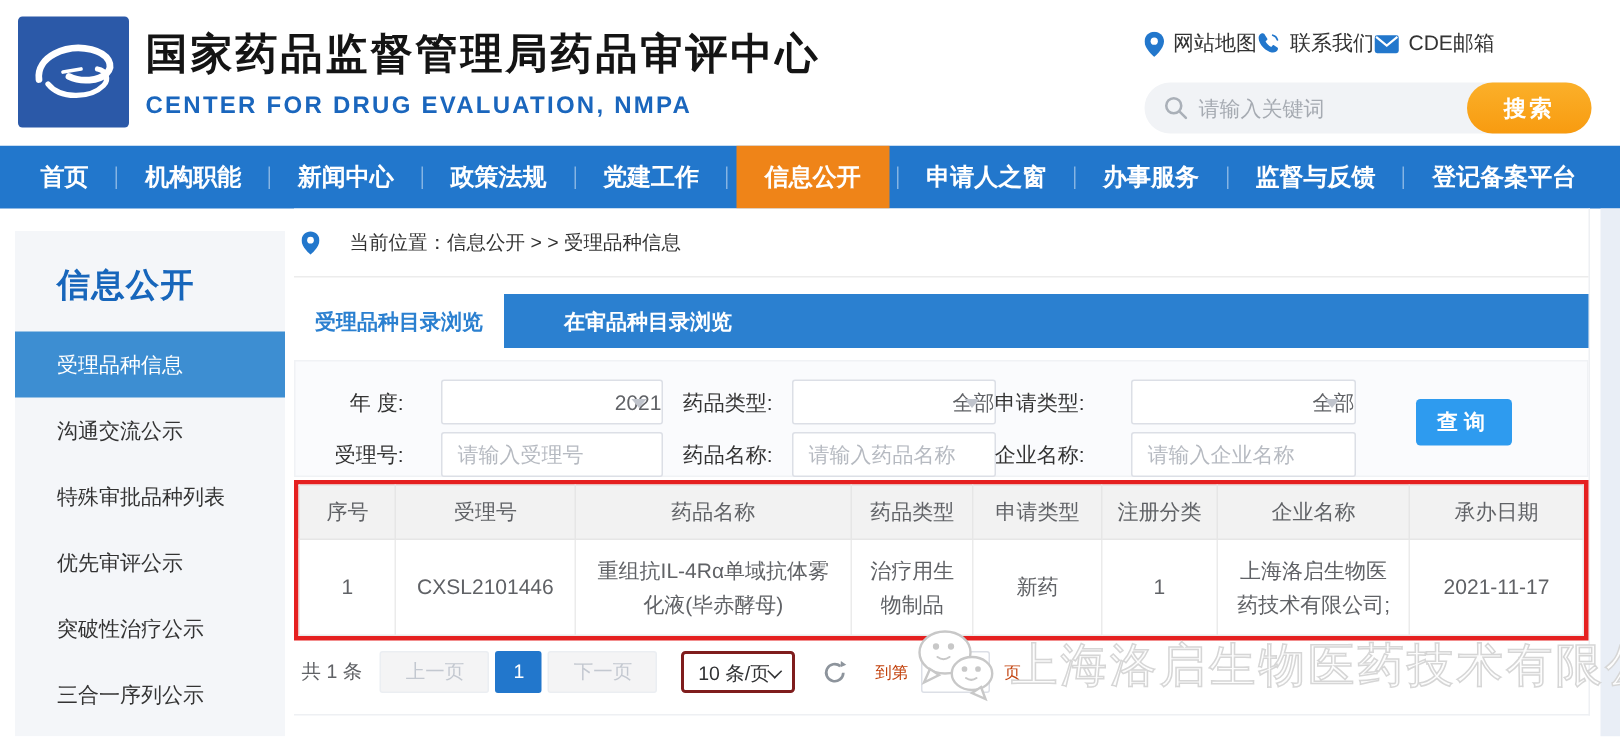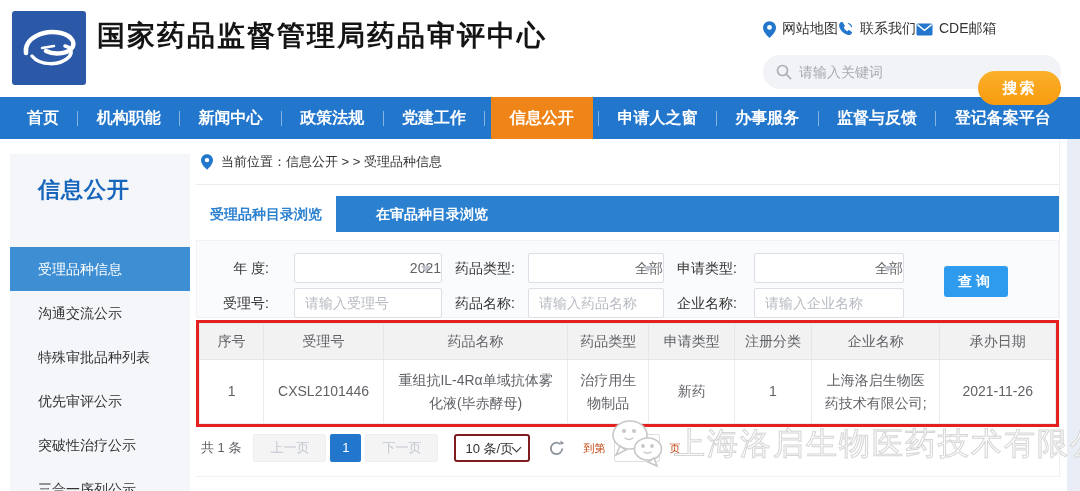--- a/index.html
+++ b/index.html
@@ -12,54 +12,54 @@
   .logo { position:absolute; left:12px; top:11px; width:74px; height:74px; background:#2b59a8; border-radius:3px; display:flex; align-items:center; justify-content:center; }
   .title-block { position:absolute; left:97px; top:17px; }
   .cn-title { font-size:28px; font-weight:bold; color:#141414; letter-spacing:2px; white-space:nowrap; }
   .en-title { margin-top:7px; font-size:16px; font-weight:bold; color:#1a66bd; letter-spacing:1.5px; white-space:nowrap; }
   .top-links { position:absolute; left:763px; top:20px; width:298px; display:flex; justify-content:flex-start; align-items:center; }
   .top-link { display:flex; align-items:center; gap:6px; font-size:14px; color:#333; cursor:pointer; white-space:nowrap; }
   .search-bar { position:absolute; left:763px; top:55px; width:298px; height:34px; background:#f1f3f6; border-radius:17px; }
   .search-bar .mag { position:absolute; left:13px; top:9px; }
   .search-input { position:absolute; left:36px; top:1px; width:185px; height:32px; border:none; background:transparent; outline:none; font-size:14px; color:#333; font-family:inherit; }
   .search-input::placeholder { color:#a6abb2; }
-  .search-btn { position:absolute; right:0; top:0; width:83px; height:34px; border:none; border-radius:17px; background:linear-gradient(180deg,#fbb02a,#f89b10); color:#fff; font-size:15px; font-weight:bold; letter-spacing:2px; cursor:pointer; font-family:inherit;margin-top:16px; }
+  .search-btn { position:absolute; right:0; top:0; width:83px; height:34px; border:none; border-radius:17px; background:linear-gradient(180deg,#fbb02a,#f89b10); color:#fff; font-size:15px; font-weight:bold; letter-spacing:2px; cursor:pointer; font-family:inherit; }
 
   
   .nav { display:flex; align-items:center; justify-content:space-between; height:42px; background:#2277cc; padding:0 16px 0 14px; }
   .nav-item { display:flex; align-items:center; height:42px; padding:0 13px; color:#fff; font-size:16px; font-weight:bold; white-space:nowrap; cursor:pointer; }
   .nav-item.active { background:#ef8418; padding:0 19px; }
   .nav-sep { width:1px; height:15px; background:rgba(255,255,255,.45); }
 
   
   .content { position:relative; height:354px; }
   .gutter { position:absolute; right:0; top:0; width:13px; height:354px; background:#e9eef6; }
 
   .sidebar { position:absolute; left:10px; top:15px; width:180px; height:337px; background:#f4f6f9; }
   .sidebar-title { padding:21px 0 16px 28px; font-size:22px; font-weight:bold; color:#1766bb; letter-spacing:1px; }
   .sidebar-item { height:44px; line-height:44px; padding-left:28px; font-size:14px; color:#333; cursor:pointer; white-space:nowrap; }
-  .sidebar-item.active { background:#3d8ed2; color:#fff;margin-top:26px; }
+  .sidebar-item.active { background:#3d8ed2; color:#fff; }
 
   .main { position:absolute; left:196px; top:0; width:864px; height:338px; border-right:1px solid #eef0f3; border-bottom:1px solid #eef0f3; background:#fff; }
-  .breadcrumb { display:flex; align-items:center; gap:8px; height:46px; padding-left:5px; font-size:13px; color:#333; border-bottom:1px solid #ececec; }
+  .breadcrumb { display:flex; align-items:center; gap:20px; height:46px; padding-left:5px; font-size:13px; color:#333; border-bottom:1px solid #ececec; }
 
   .tabbar { margin-top:11px; height:36px; background:#2b80d0; display:flex;gap:21px; }
   .tab { width:150px; text-align:center; line-height:36px; font-size:14px; font-weight:bold; color:#fff; cursor:pointer; white-space:nowrap; }
   .tab.active { width:140px; background:#fff; color:#2b80d0; }
 
   .filters { position:relative; margin-top:8px; height:78px; background:#fafbfd; border:1px solid #f0f2f5; }
   .f-label { position:absolute; width:68px; text-align:right; font-size:14px; color:#333; line-height:30px; white-space:nowrap; }
   .f-select { position:absolute; height:30px; background:#fff; border:1px solid #dcdfe6; border-radius:2px; font-size:14px; color:#606266; line-height:28px; padding-left:10px; cursor:pointer; }
   .f-select .chev { position:absolute; right:10px; top:12px; width:0; height:0; border-left:5px solid transparent; border-right:5px solid transparent; border-top:6px solid #c0c4cc; }
   .f-input { position:absolute; height:30px; background:#fff; border:1px solid #dcdfe6; border-radius:2px; font-size:14px; color:#606266; padding-left:10px; outline:none; font-family:inherit; }
   .f-input::placeholder { color:#b6bac1; }
   .row1 { top:12px;text-align:right; } .row2 { top:47px; }
   .g1l { left:4px; } .g1f { left:97px; width:148px; }
   .g2l { left:250px; } .g2f { left:331px; width:136px; }
-  .g3l { left:472px; } .g3f { left:557px; width:150px; }
+  .g3l { left:458px; } .g3f { left:557px; width:150px; }
   .query-btn { position:absolute; left:747px; top:25px; width:64px; height:31px; border:none; border-radius:3px; background:#2e9bef; color:#fff; font-size:14px; font-weight:bold; letter-spacing:4px; cursor:pointer; font-family:inherit; }
 
   .table-wrap { margin-top:2px; border:3px solid #e52020; }
   table { width:100%; border-collapse:collapse; table-layout:fixed; }
   th { height:36px; background:#f2f2f2; font-size:14px; font-weight:normal; color:#606266; border:1px solid #e6e6e6; }
   td { height:64px; font-size:14px; color:#606266; text-align:center; border:1px solid #ebebeb; background:#fff; padding:4px 10px; line-height:1.6; }
 
   .pagi { display:flex; align-items:center; margin-top:7px; padding-left:5px; }
   .p-total { font-size:13px; color:#606266; margin-right:12px; white-space:nowrap; }
   .p-btn { height:28px; line-height:26px; padding:0 16px; background:#f4f4f5; border:1px solid #ebeef2; border-radius:2px; color:#c3c8d0; font-size:13px; cursor:default; white-space:nowrap; }
@@ -83,20 +83,21 @@
   <header class="header">
     <div class="logo">
       <svg width="62" height="56" viewBox="0 0 62 56">
         <path d="M8 33 C6 18 26 9 43 13 C55 16 58 24 53 29 C48 34 36 35 28 31" fill="none" stroke="#fff" stroke-width="4.5" stroke-linecap="round"></path>
         <path d="M14 36 C22 46 42 46 51 37 C55 33 53 27 47 26" fill="none" stroke="#fff" stroke-width="3.5" stroke-linecap="round"></path>
         <path d="M24 28 l12 -2" stroke="#fff" stroke-width="2.5" stroke-linecap="round"></path>
       </svg>
     </div>
     <div class="title-block">
       <div class="cn-title">国家药品监督管理局药品审评中心</div>
+      <div class="en-title">CENTER FOR DRUG EVALUATION, NMPA</div>
     </div>
 
     <div class="top-links">
       <span class="top-link">
         <svg width="13" height="17" viewBox="0 0 14 18">
             <path d="M7 0 C3.1 0 0 3.1 0 7 c0 5.2 7 11 7 11 s7 -5.8 7 -11 C14 3.1 10.9 0 7 0 z" fill="#2277cc"></path>
             <circle cx="7" cy="6.8" r="2.6" fill="#fff"></circle>
           </svg>
         <span>网站地图</span>
       </span>
@@ -228,21 +229,21 @@
           </thead>
           <tbody>
             <tr>
               <td>1</td>
               <td>CXSL2101446</td>
               <td>重组抗IL-4Rα单域抗体雾化液(毕赤酵母)</td>
               <td>治疗用生物制品</td>
               <td>新药</td>
               <td>1</td>
               <td>上海洛启生物医药技术有限公司;</td>
-              <td>2021-11-26</td>
+              <td>2021-11-17</td>
             </tr>
           </tbody>
         </table>
       </div>
 
       <div class="pagi">
         <span class="p-total">共 1 条</span>
         <span class="p-btn">上一页</span>
         <span class="p-cur">1</span>
         <span class="p-btn">下一页</span>

